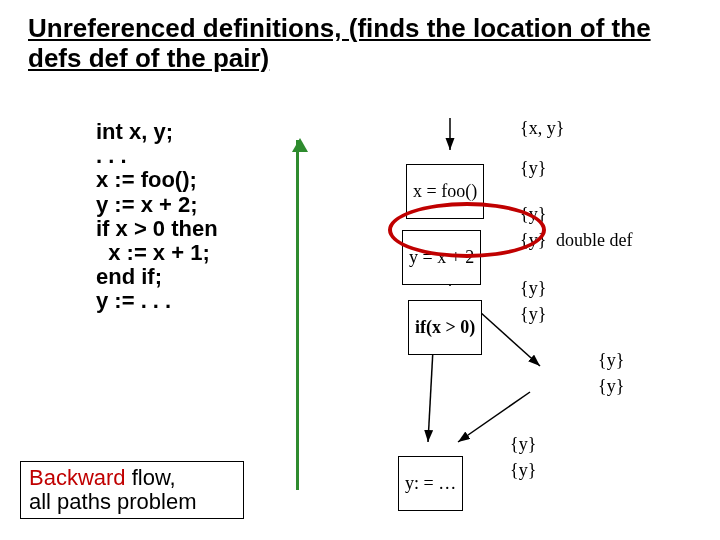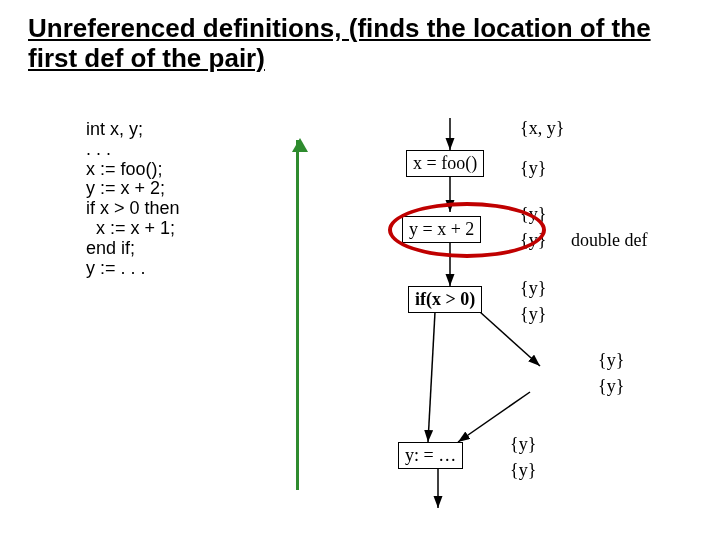--- a/index.html
+++ b/index.html
@@ -22,24 +22,24 @@
     left: 28px;
     top: 14px;
     width: 670px;
     font-size: 26px;
     font-weight: bold;
     text-decoration: underline;
     line-height: 1.15;
   }
   .code {
     position: absolute;
-    left: 86px;
+    left: 96px;
     top: 120px;
-    font-size: 18px;
-    font-weight: normal;
+    font-size: 22px;
+    font-weight: bold;
     line-height: 1.1;
     white-space: pre;
   }
   .subtitle {
     position: absolute;
     left: 470px;
     top: 96px;
     font-size: 20px;
     font-family: Arial, sans-serif;
   }
@@ -65,22 +65,23 @@
     width: 320px;
     height: 420px;
     font-family: "Times New Roman", serif;
   }
   .node {
     position: absolute;
     border: 1px solid #000;
     background: #fff;
     text-align: center;
     font-size: 18px;
-    padding: 2px 6px;
+    padding: 16px 6px;
     white-space: nowrap;
+    margin-top: 14px;
   }
   .lbl {
     position: absolute;
     font-size: 18px;
     white-space: nowrap;
   }
   .red-ellipse {
     position: absolute;
     border: 4px solid #c00000;
     border-radius: 50%;
@@ -116,21 +117,21 @@
     position: absolute;
     left: 0; top: 0;
     width: 320px; height: 420px;
     overflow: visible;
   }
 </style>
 </head>
 <body>
 
 <div class="slide">
-  <div class="title">Unreferenced definitions, (finds the location of the first def of the pair)</div>
+  <div class="title">Unreferenced definitions, (finds the location of the defs def of the pair)</div>
 
   <div class="code">int x, y;
 . . .
 x := foo();
 y := x + 2;
 if x &gt; 0 then
   x := x + 1;
 end if;
 y := . . .</div>
 
@@ -161,27 +162,31 @@
     </svg>
 
     <div class="node" style="left:26px; top:40px;">x = foo()</div>
     <div class="lbl" style="left:140px; top:8px;">{x, y}</div>
     <div class="lbl" style="left:140px; top:48px;">{y}</div>
 
     <div class="node" style="left:22px; top:106px;">y = x + 2</div>
     <div class="lbl" style="left:140px; top:94px;">{y}</div>
     <div class="lbl" style="left:140px; top:120px;">{y}</div>
     <div class="red-ellipse" style="left:8px; top:92px; width:150px; height:48px;"></div>
-    <div class="double-def" style="left:191px; top:120px;">double def</div>
+    <div class="double-def" style="left:176px; top:120px;">double def</div>
 
     <div class="node" style="left:28px; top:176px;font-weight:bold;">if(x &gt; 0)</div>
     <div class="lbl" style="left:140px; top:168px;">{y}</div>
     <div class="lbl" style="left:140px; top:194px;">{y}</div>
 
     <div class="lbl" style="left:218px; top:240px;">{y}</div>
     <div class="lbl" style="left:218px; top:266px;">{y}</div>
 
     <div class="node" style="left:18px; top:332px;">y: = …</div>
     <div class="lbl" style="left:130px; top:324px;">{y}</div>
     <div class="lbl" style="left:130px; top:350px;">{y}</div>
   </div>
 
+  <div class="backward-box">
+    <span class="bw">Backward</span><span> flow,</span><br>
+    <span>all paths problem</span>
+  </div>
 </div>
 
 </body></html>

